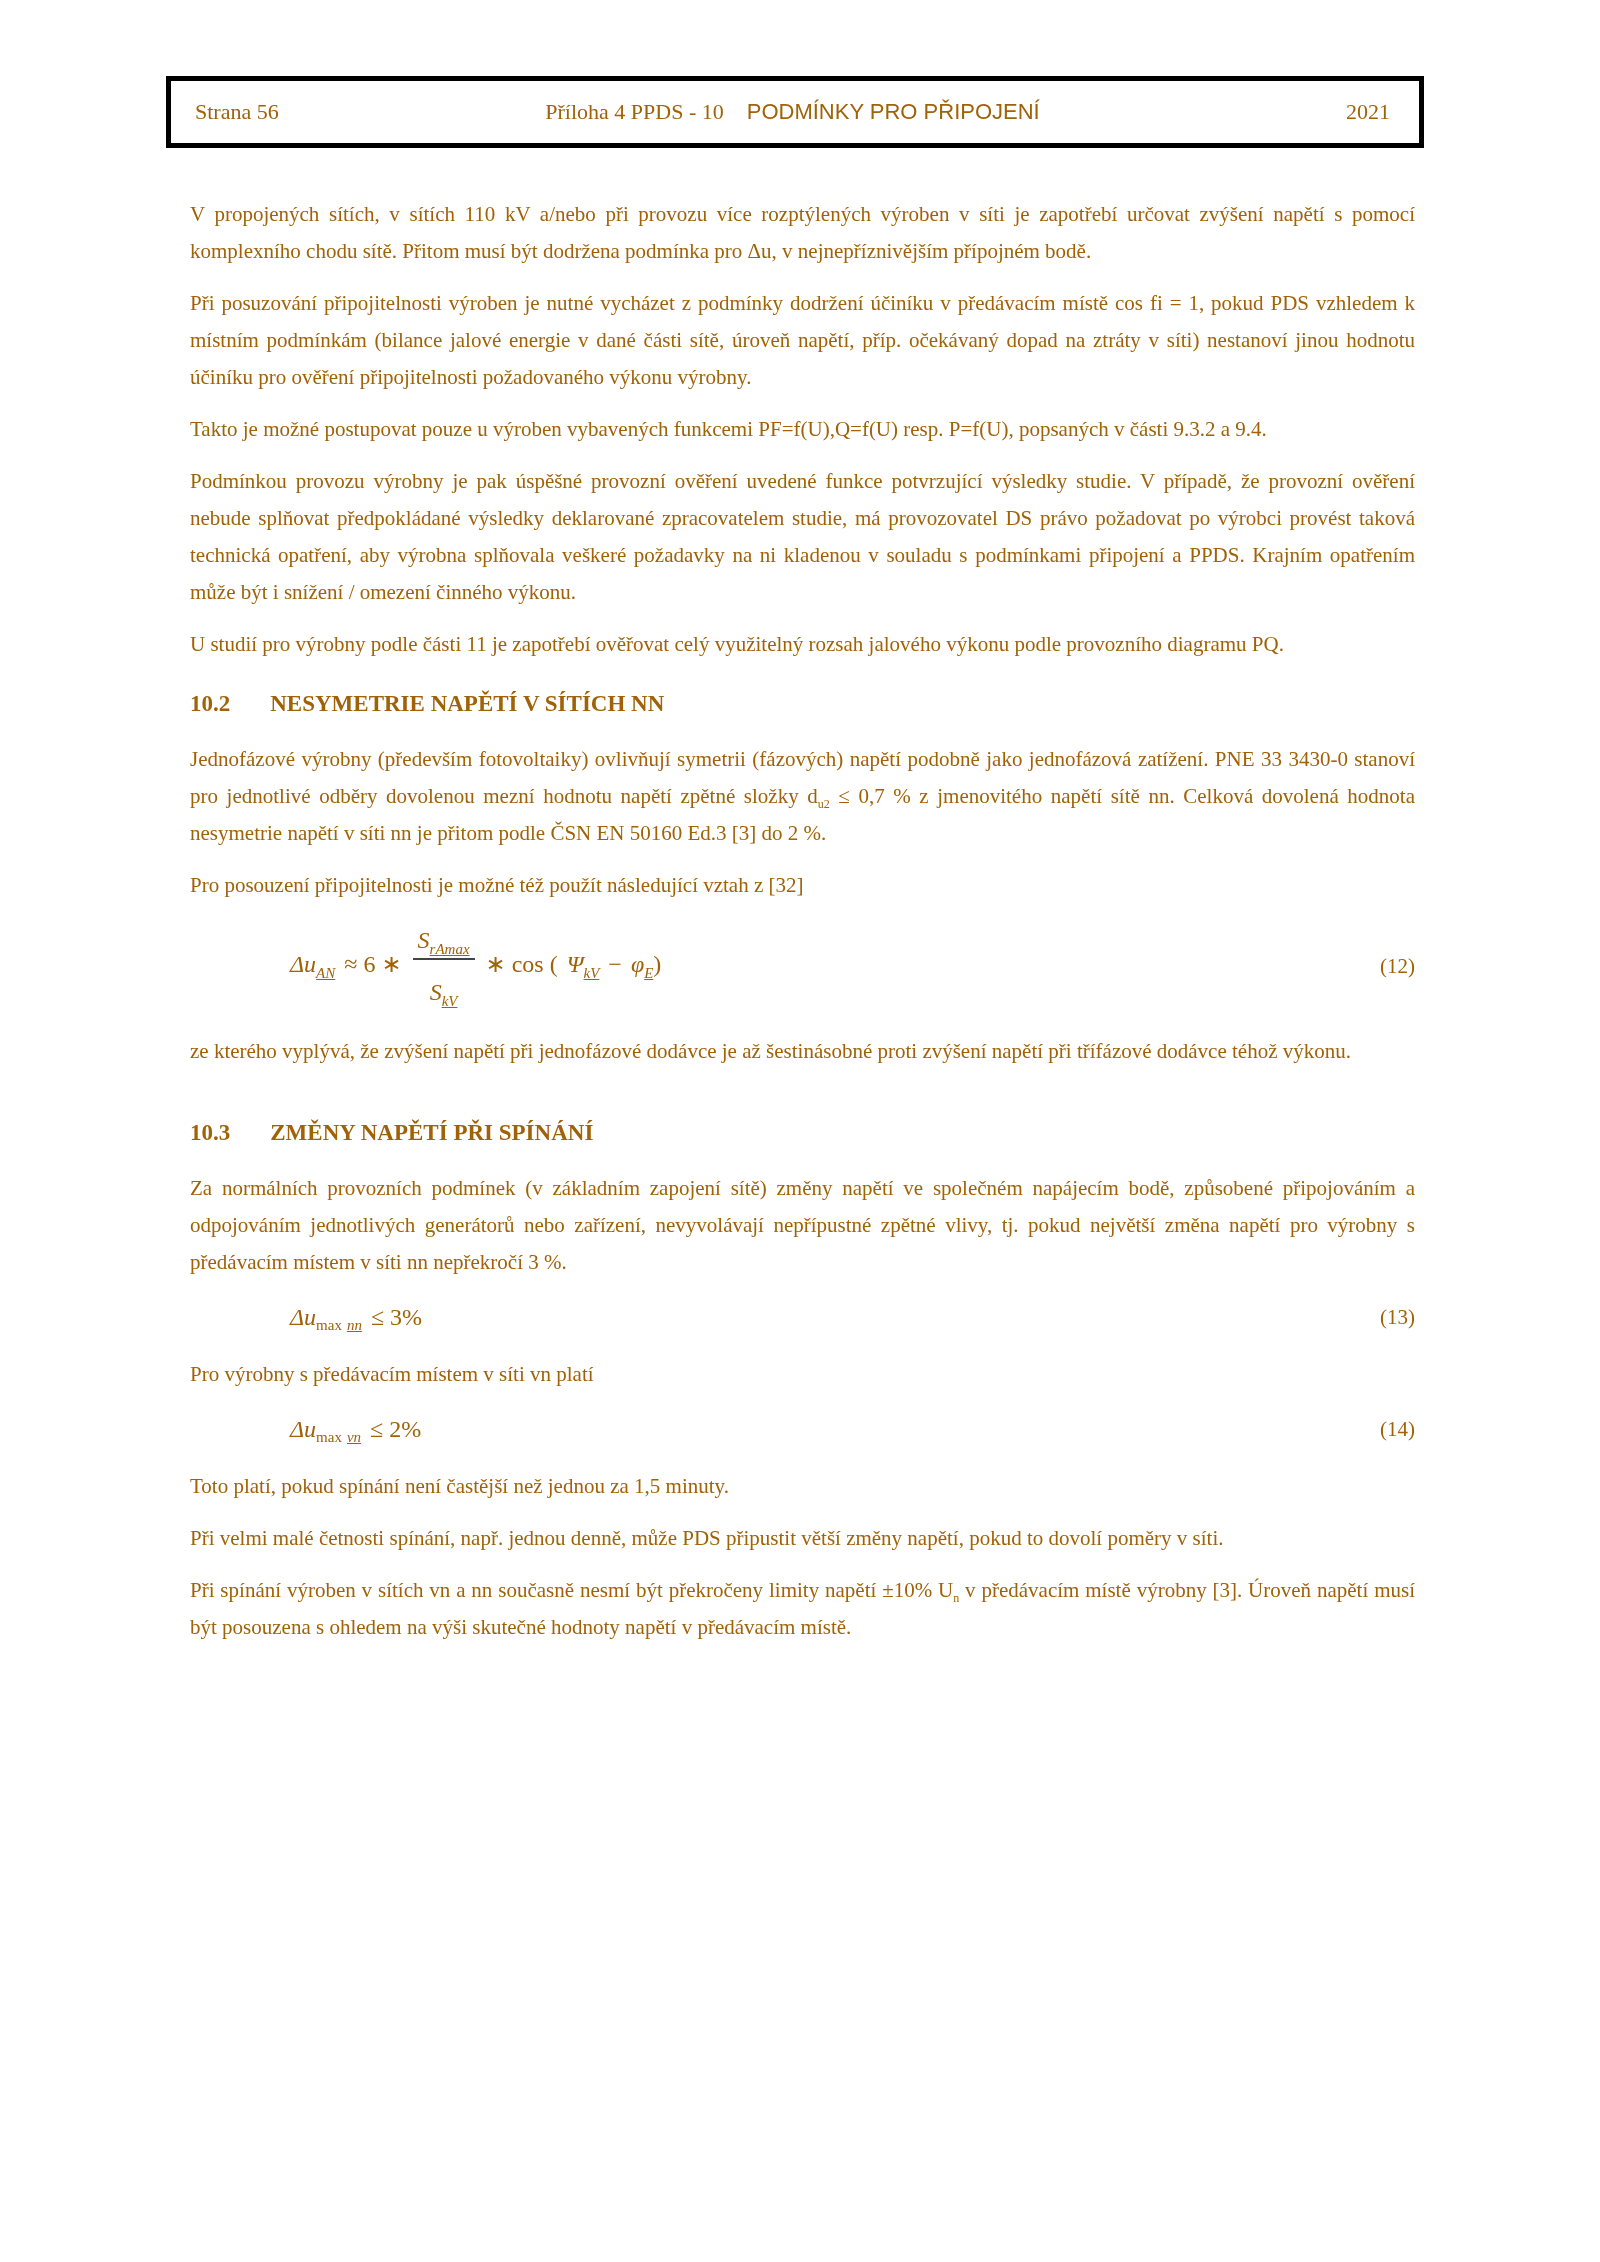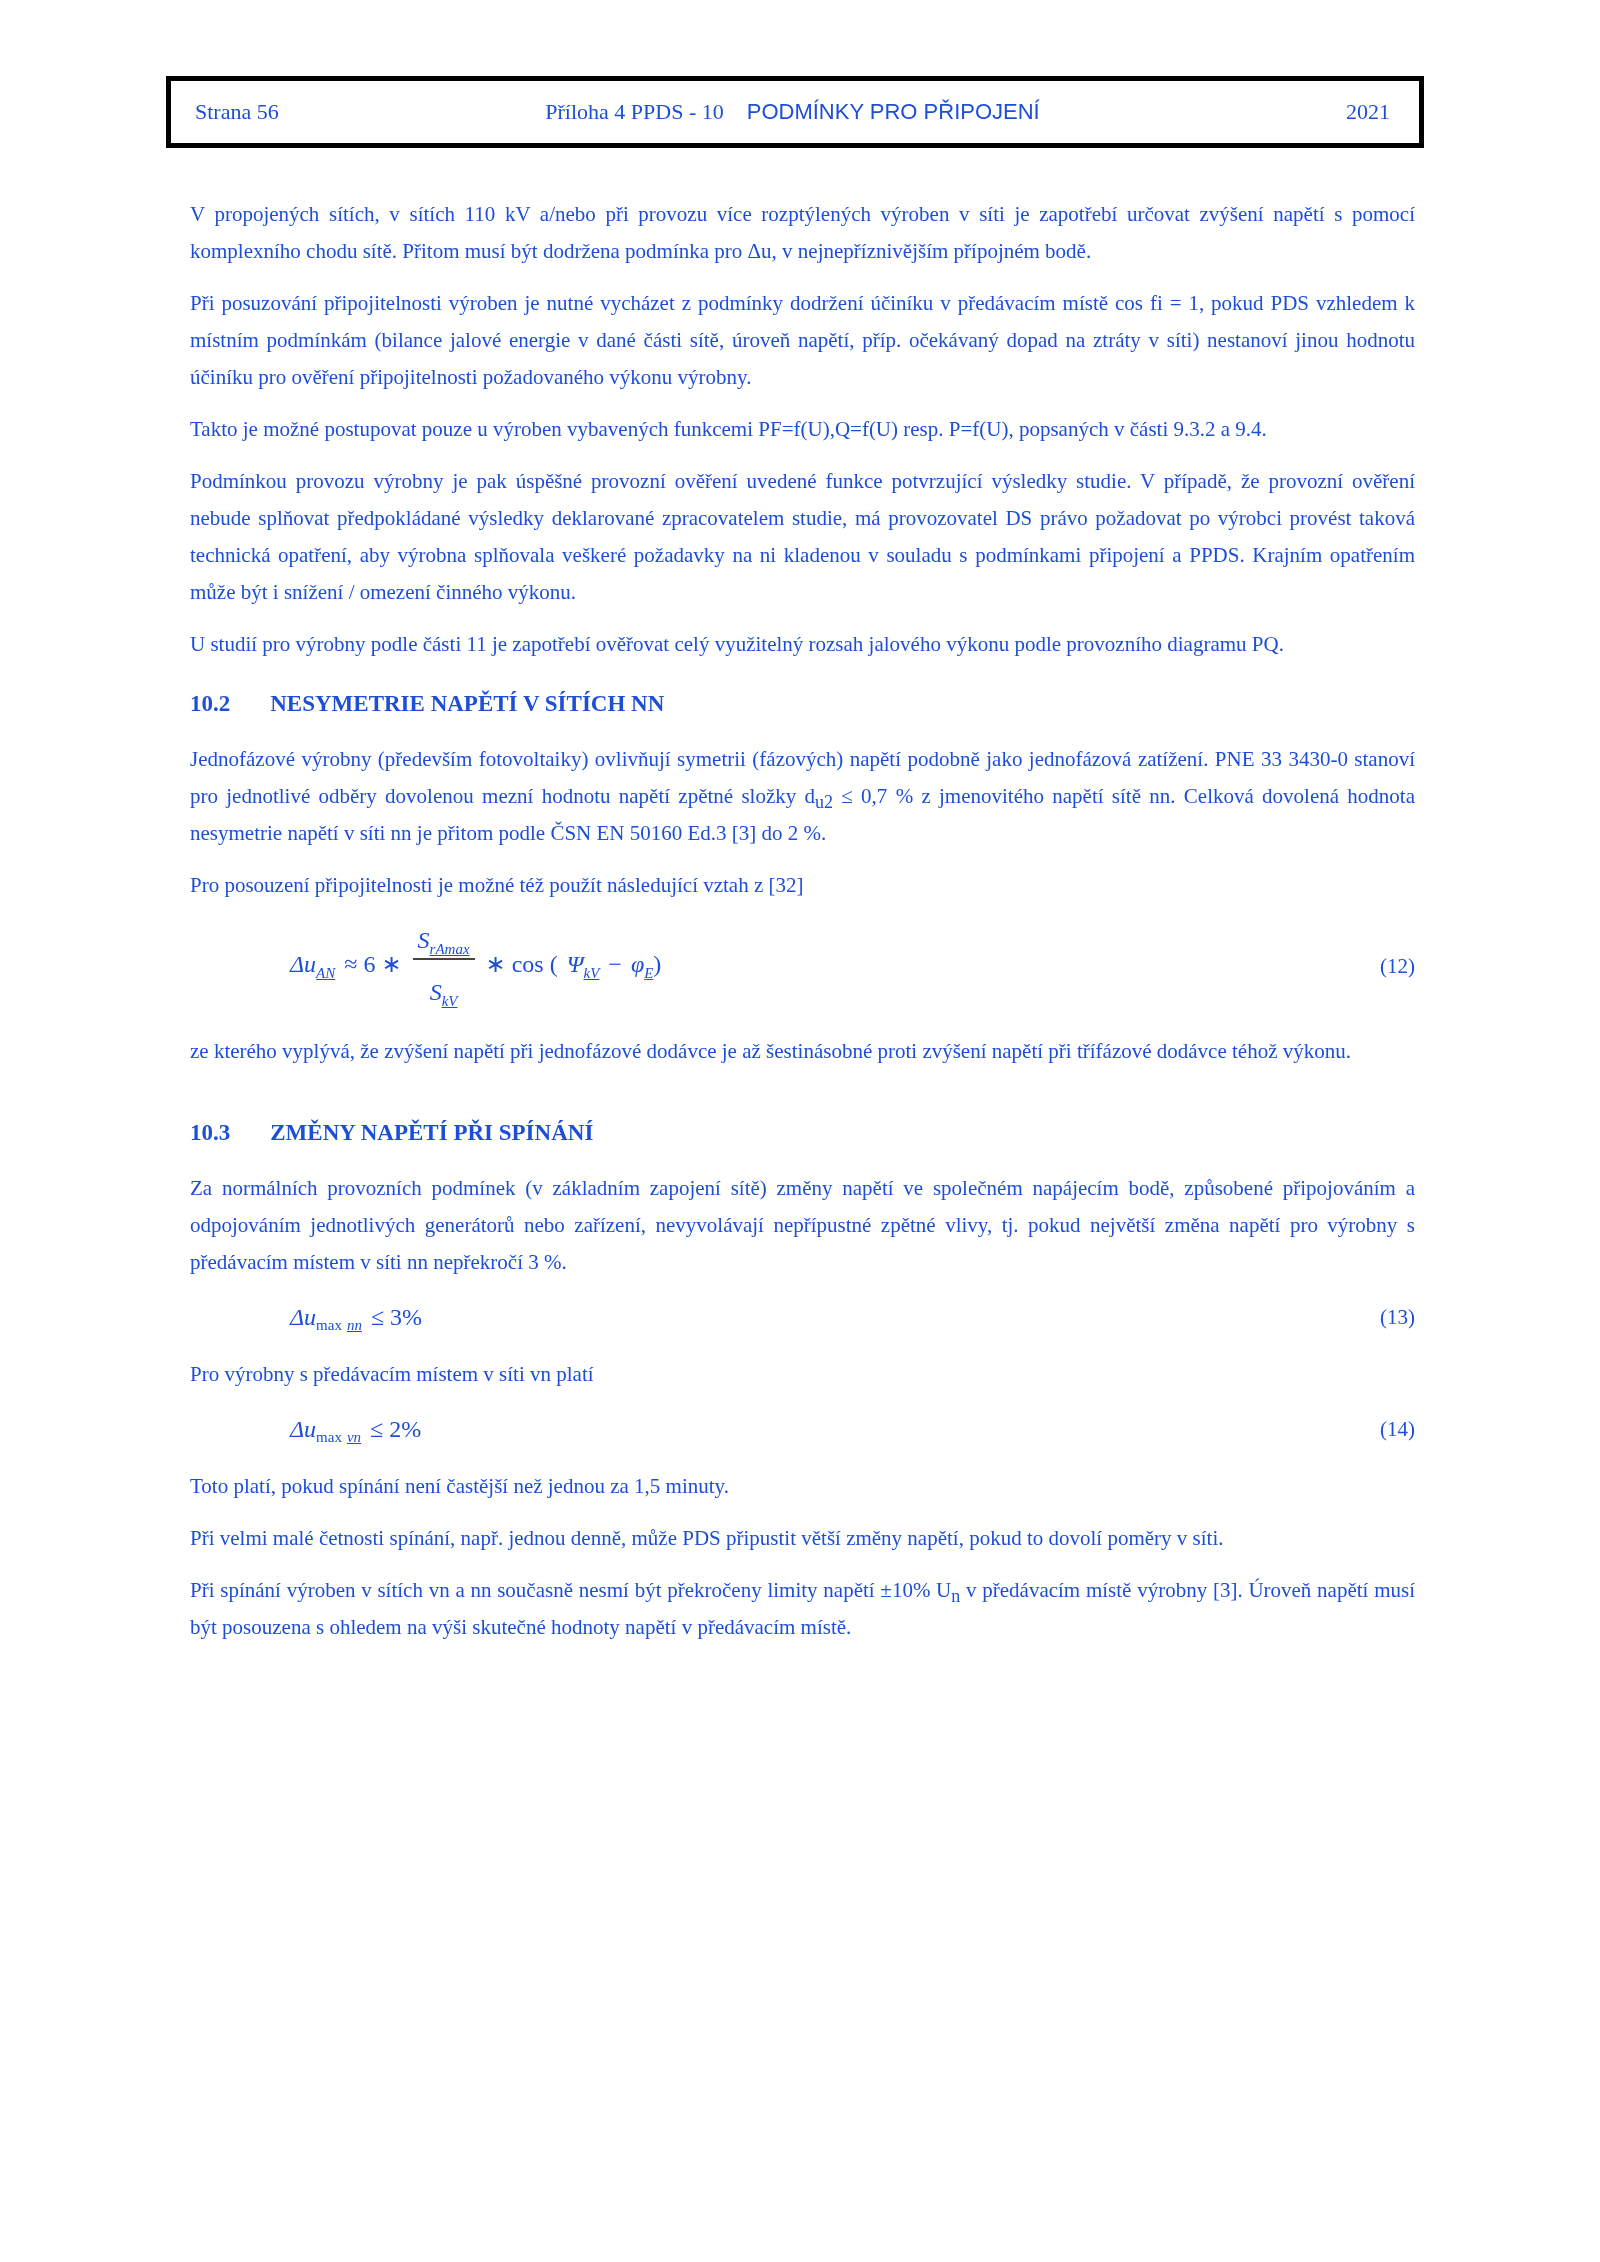--- a/index.html
+++ b/index.html
@@ -5,21 +5,21 @@
   html, body {
     margin: 0;
     padding: 0;
     background: #ffffff;
   }
   .page {
     position: relative;
     width: 1600px;
     height: 2262px;
     background: #ffffff;
-    color: #1d4ed8;
+    color: #a16207;
     font-family: "Liberation Serif", serif;
     overflow: hidden;
   }
   
   .pageheader {
     position: absolute;
     left: 166px;
     top: 76px;
     width: 1258px;
     height: 72px;
@@ -61,21 +61,21 @@
     line-height: 37px;
     text-align: justify;
   }
   .content p {
     margin: 0 0 15px 0;
   }
   .gap-top {
     margin-top: 50px !important;
   }
   .subsm {
-    font-size: 18px;
+    font-size: 12px;
     line-height: 0;
   }
   
   h2.sec {
     font-size: 23px;
     font-weight: bold;
     text-align: left;
     margin: 26px 0 22px 0;
     line-height: 30px;
   }

